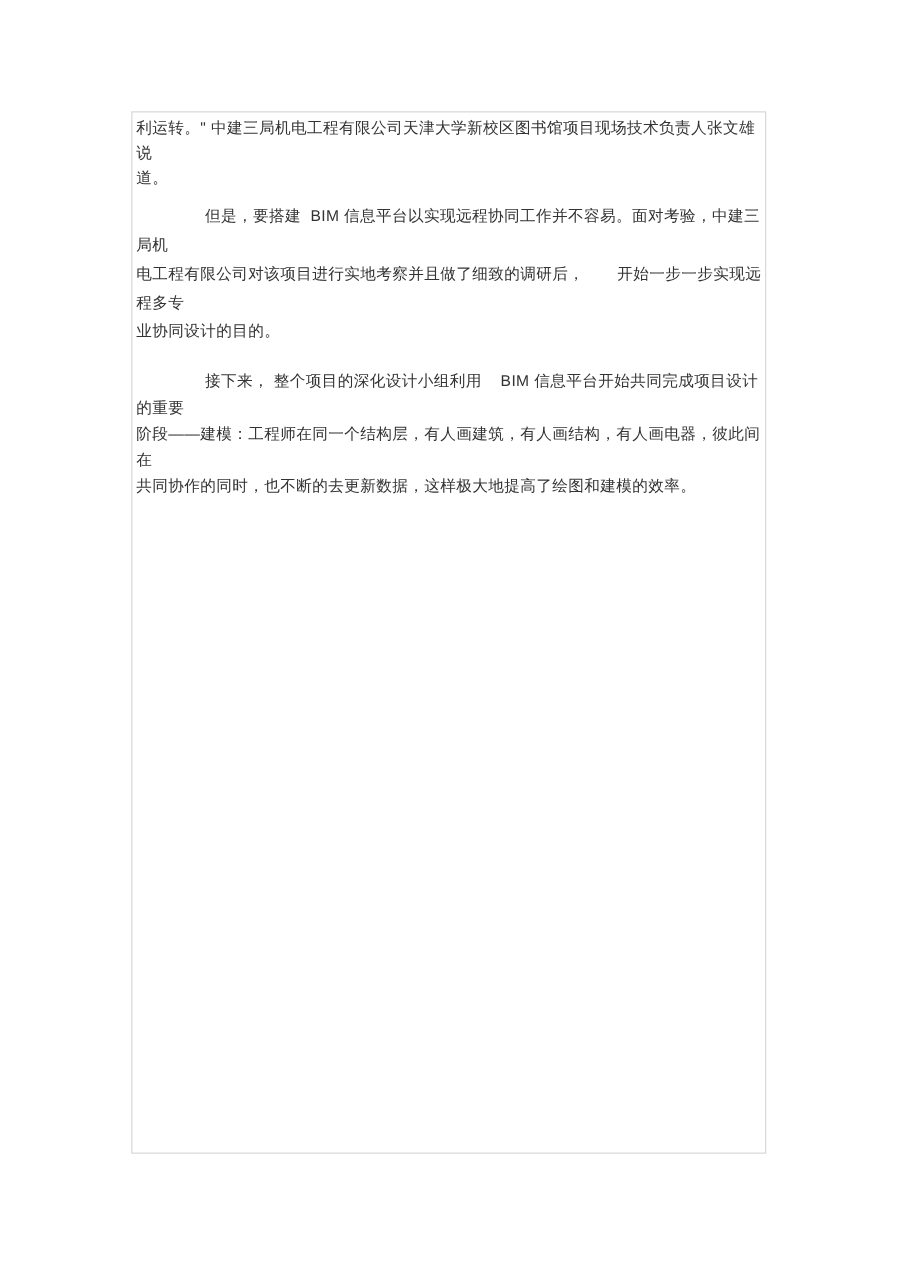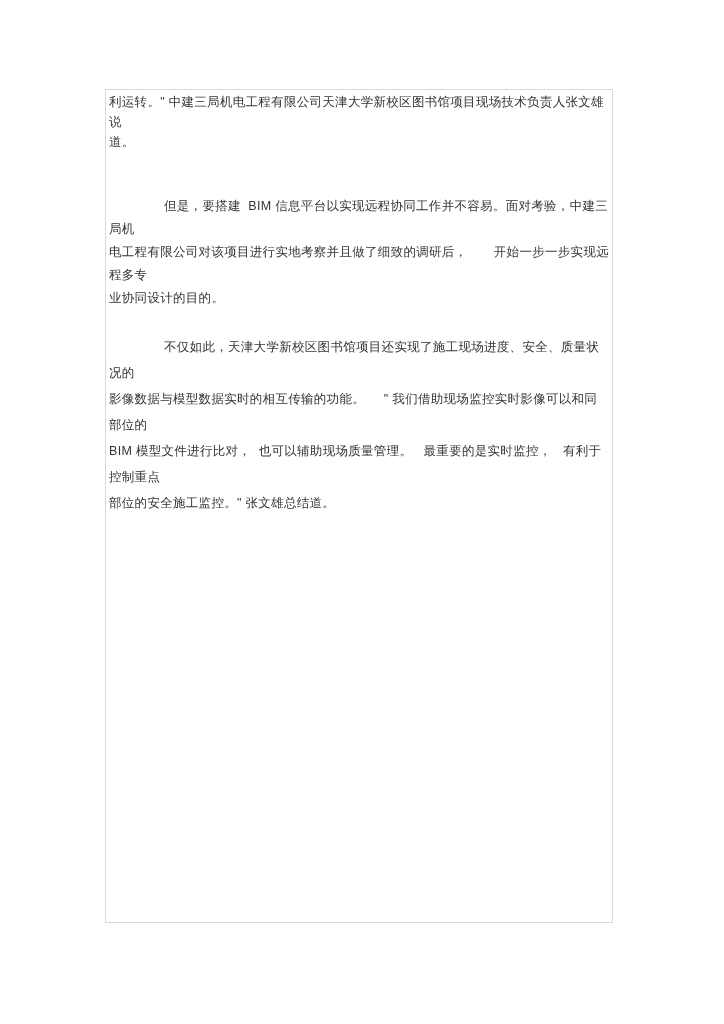--- a/index.html
+++ b/index.html
@@ -31,35 +31,34 @@
     margin: 0;
     padding: 0;
     font-size: 12.5px;
     color: #333333;
     white-space: pre-wrap;
     word-break: break-all;
     letter-spacing: 0.3px;
   }
   .indent { text-indent: 55px; }
   .b0 { margin-top: 0;    line-height: 20px; }
-  .b1 { margin-top: 43px; line-height: 23px; }
+  .b1 { margin-top: 10px; line-height: 23px; }
   .b2 { margin-top: 19px; line-height: 28px; }
   .b3 { margin-top: 16px; line-height: 38px; }
   .b4 { margin-top: 18px; line-height: 21px; }
   .b5 { margin-top: 24px; line-height: 26px; }
 </style>
 </head>
 <body>
 
 <div class="canvas">
   <div class="page">
     <p class="para b0">利运转。" 中建三局机电工程有限公司天津大学新校区图书馆项目现场技术负责人张文雄说
 道。</p>
     <p class="para b1 indent">但是，要搭建  BIM 信息平台以实现远程协同工作并不容易。面对考验，中建三局机
 电工程有限公司对该项目进行实地考察并且做了细致的调研后，       开始一步一步实现远程多专
 业协同设计的目的。</p>
-    <p class="para b5 indent">不仅如此，天津大学新校区图书馆项目还实现了施工现场进度、安全、质量状况的
-影像数据与模型数据实时的相互传输的功能。     " 我们借助现场监控实时影像可以和同部位的
-BIM 模型文件进行比对，  也可以辅助现场质量管理。   最重要的是实时监控，   有利于控制重点
-部位的安全施工监控。" 张文雄总结道。</p>
+    <p class="para b4 indent">接下来， 整个项目的深化设计小组利用    BIM 信息平台开始共同完成项目设计的重要
+阶段——建模：工程师在同一个结构层，有人画建筑，有人画结构，有人画电器，彼此间在
+共同协作的同时，也不断的去更新数据，这样极大地提高了绘图和建模的效率。</p>
 
   </div>
 </div>
 
 </body></html>

